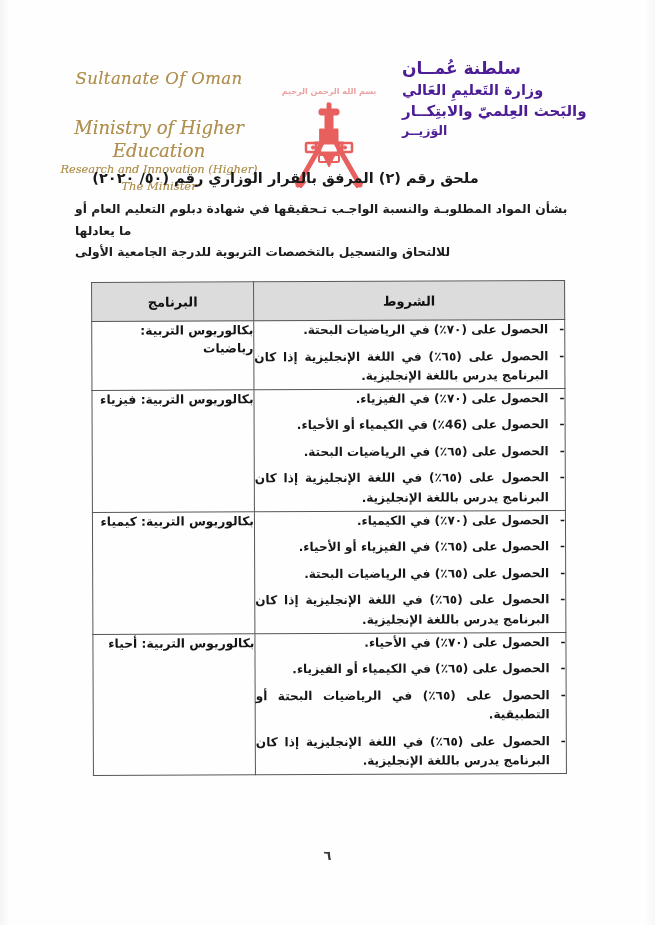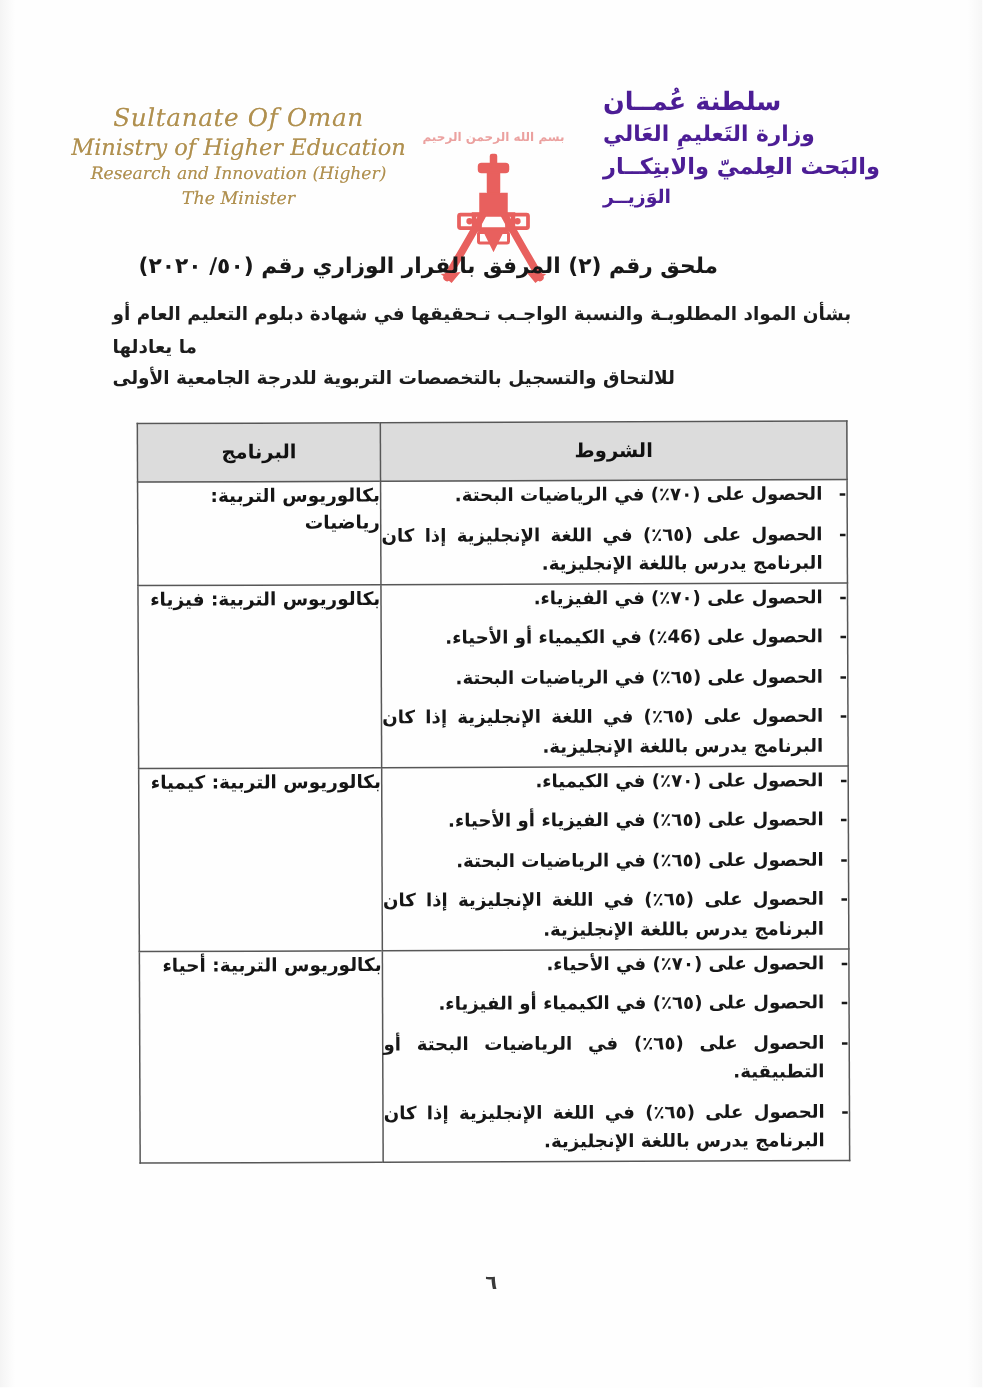--- a/index.html
+++ b/index.html
@@ -38,21 +38,21 @@
     top: 20px;
     width: 250px;
     text-align: center;
     color: #b0904f;
     font-family: "DejaVu Serif", "Liberation Serif", serif;
     font-style: italic;
     line-height: 1.28;
     text-shadow: 0 0 0.4px rgba(176,144,79,.6);
   }
   .letterhead-en .l1 { font-size: 16.5px; letter-spacing: .4px; }
-  .letterhead-en .l2 { font-size: 15px; }
+  .letterhead-en .l2 { font-size: 18px; margin-top: 27px; }
   .letterhead-en .l3 { font-size: 11.4px; }
   .letterhead-en .l4 { font-size: 11.6px; margin-top: 2px; }
 
   .letterhead-ar {
     position: absolute;
     right: 28px;
     top: 8px;
     width: 225px;
     text-align: left;
     color: #4c1d95;

